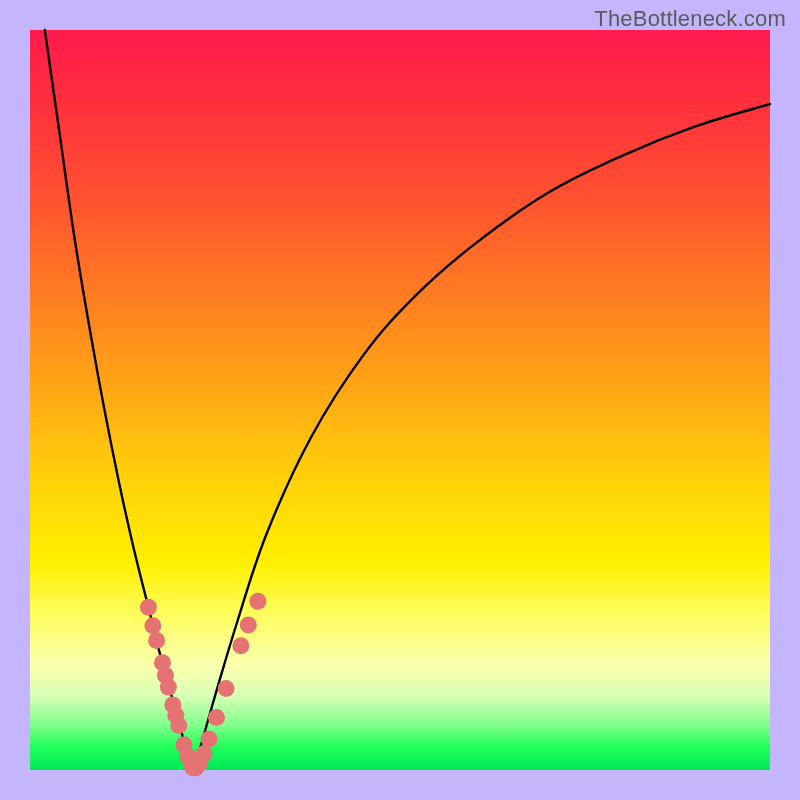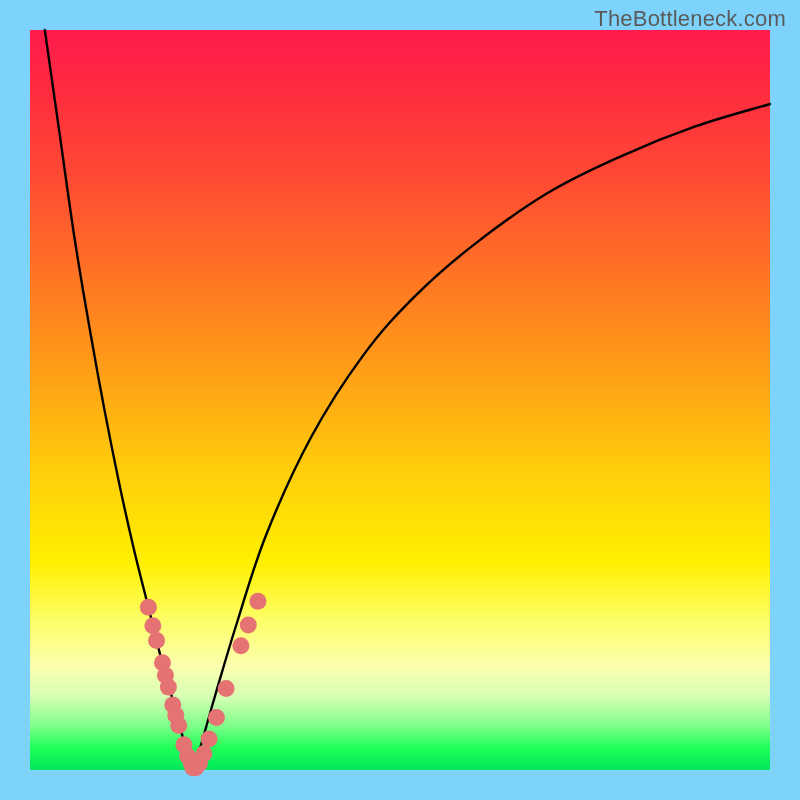--- a/index.html
+++ b/index.html
@@ -8,21 +8,21 @@
     width: 800px;
     height: 800px;
     overflow: hidden;
     background: #000;
     font-family: Arial, Helvetica, sans-serif;
   }
   .frame {
     position: relative;
     width: 800px;
     height: 800px;
-    background: #7dd3fc;
+    background: #c4b5fd;
   }
   .plot-area {
     position: absolute;
     left: 30px;
     top: 30px;
     width: 740px;
     height: 740px;
     
     background: linear-gradient(to bottom,
       #ff1a4d 0%,

